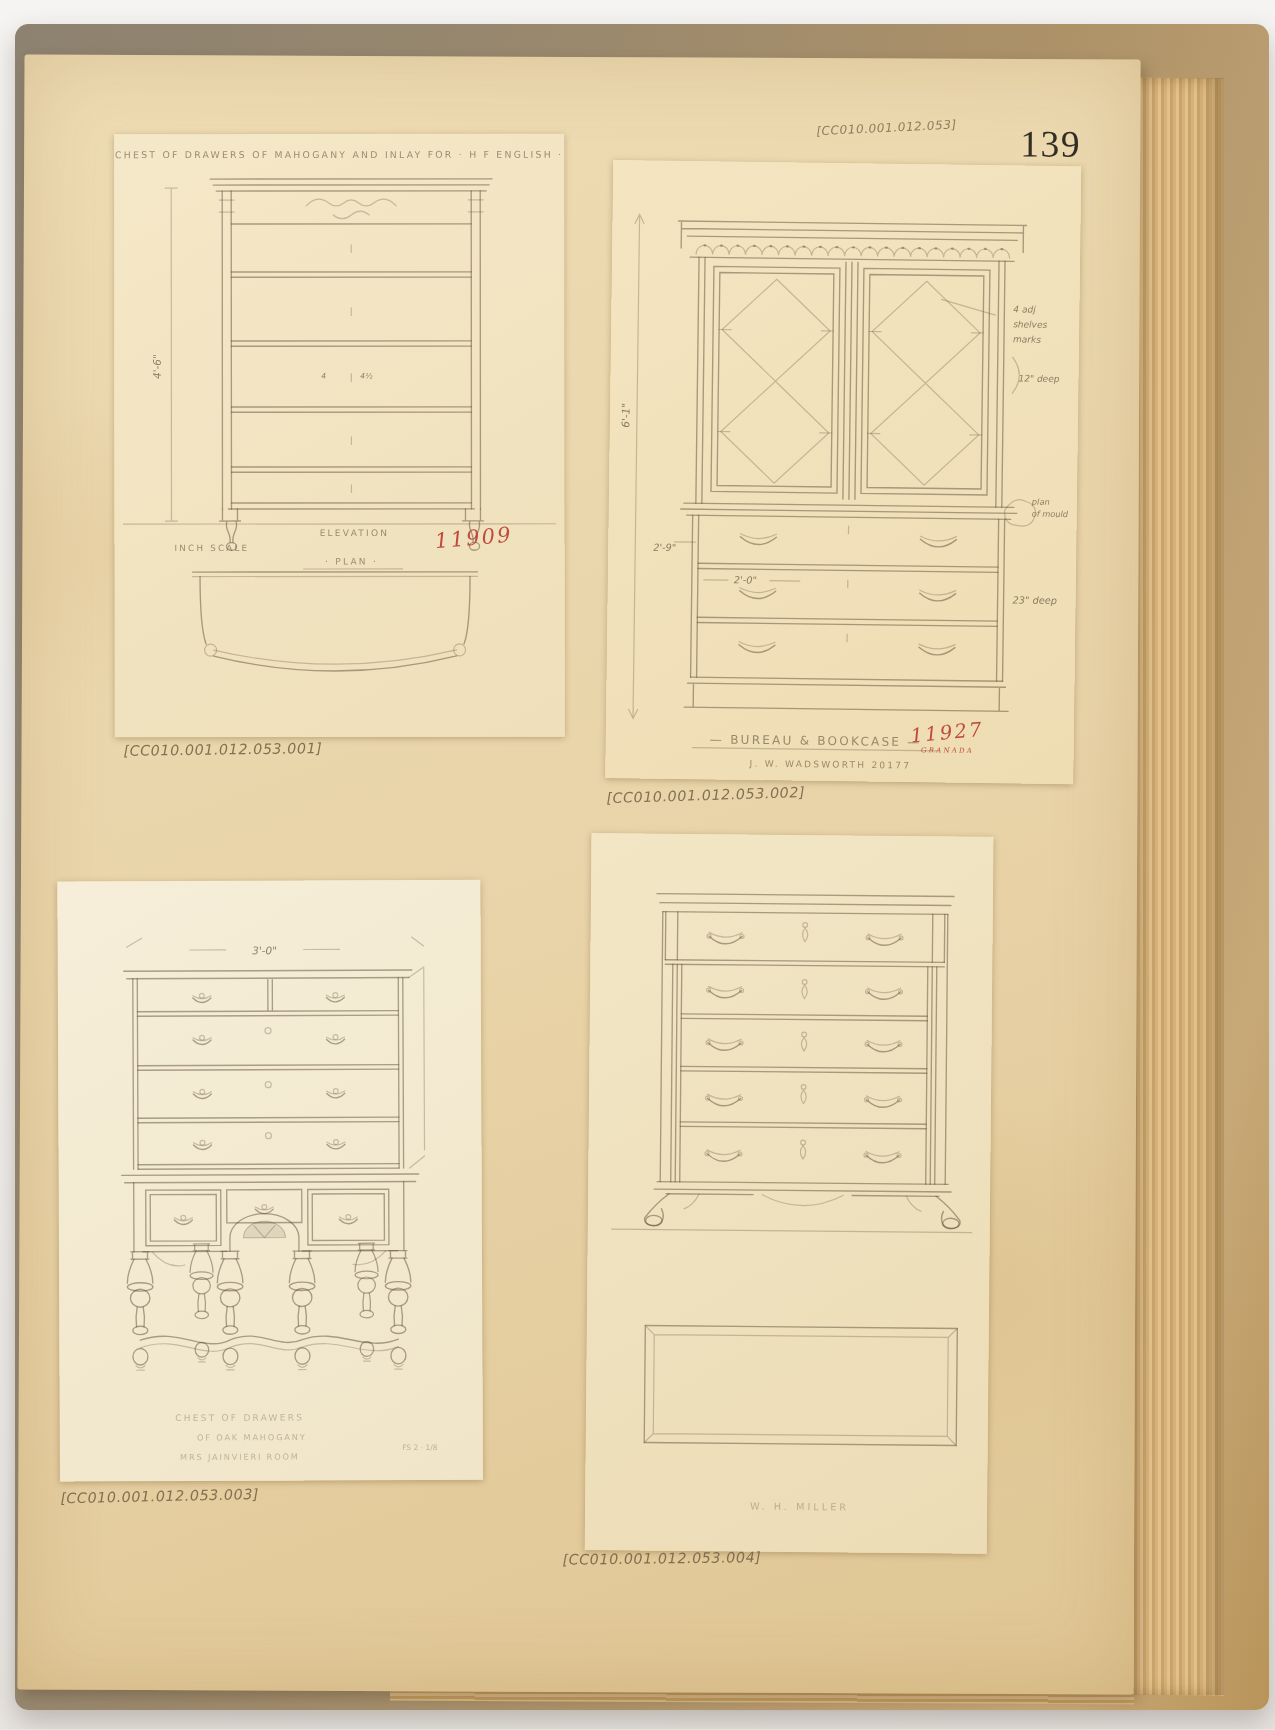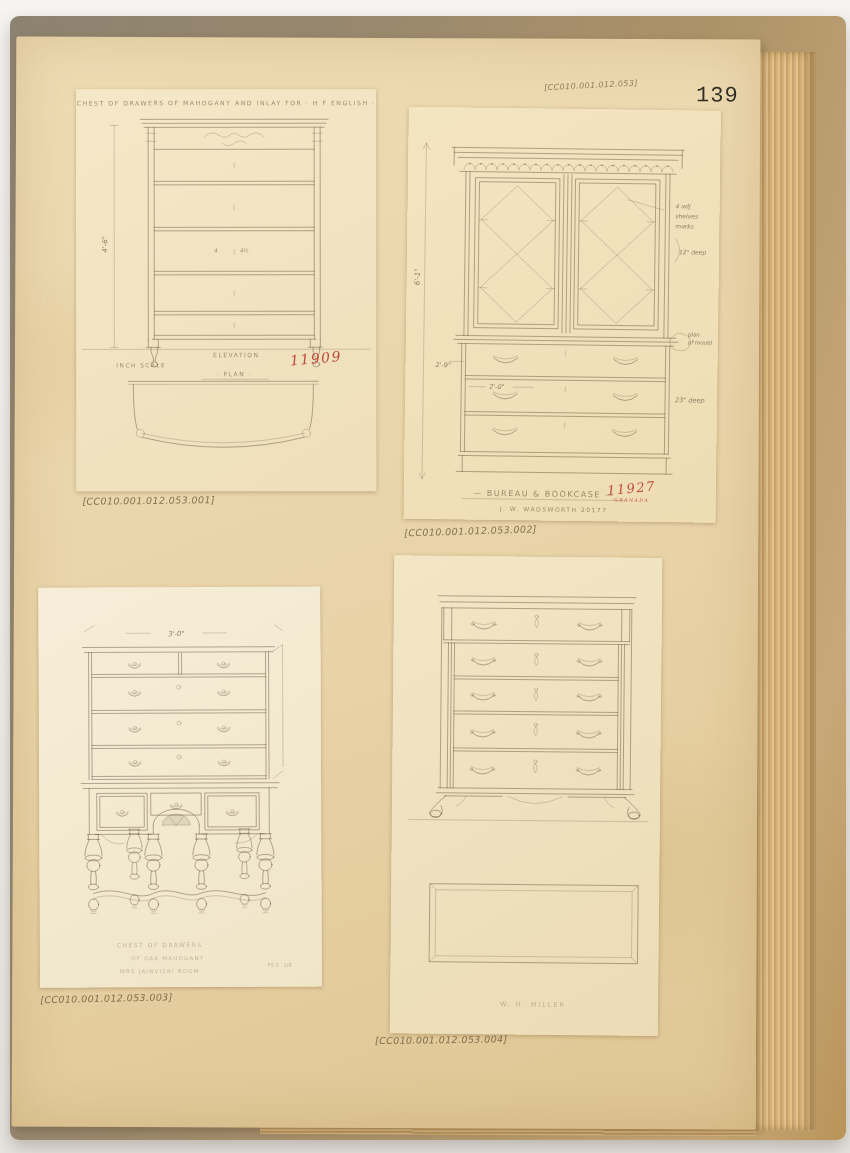--- a/index.html
+++ b/index.html
@@ -18,22 +18,22 @@
          background:repeating-linear-gradient(to bottom,#dcba85 0 2px,#c39d62 2px 4px);
          transform:rotate(.3deg);}
   
   .page{position:absolute;left:14px;top:38px;width:744px;height:1090px;border-radius:2px;
         background:linear-gradient(160deg,#eedcb4 0%,#e9d4a9 50%,#dfc593 100%);
         box-shadow:inset 0 0 55px rgba(150,105,45,.22), 3px 4px 9px rgba(70,50,25,.3);
         transform:rotate(.25deg);}
   .page::before{content:"";position:absolute;inset:0;
         background:radial-gradient(220px 160px at 12% 30%,rgba(180,135,60,.10),transparent 70%),
                    radial-gradient(260px 200px at 85% 75%,rgba(175,130,55,.10),transparent 70%);}
-  .pagenum{position:absolute;left:680px;top:44px;font-family:Liberation Mono, monospace;
-        font-size:22px;letter-spacing:1px;color:#322e26;}
+  .pagenum{position:absolute;left:664px;top:44px;font-family:Liberation Serif, serif;
+        font-size:25px;letter-spacing:1px;color:#322e26;}
   
   .sheet{position:absolute;box-shadow:0 1px 4px rgba(100,70,30,.35);}
   .sheet svg{display:block;}
   .sheet1{left:61px;top:52px;width:300px;height:402px;background:linear-gradient(150deg,#f5e8c8,#efdfba);transform:rotate(-.3deg);}
   .sheet2{left:391px;top:70px;width:312px;height:412px;background:linear-gradient(150deg,#f4e5c1,#eedcb3);transform:rotate(.5deg);}
   .sheet3{left:26px;top:550px;width:282px;height:400px;background:linear-gradient(150deg,#f6eed9,#f0e5c8);transform:rotate(-.5deg);}
   .sheet4{left:379px;top:518px;width:268px;height:478px;background:linear-gradient(150deg,#f2e6c5,#ecdcb6);transform:rotate(.3deg);}
   
   .hand{position:absolute;font-size:9.5px;font-style:italic;letter-spacing:.4px;
         color:rgba(112,94,66,.85);white-space:nowrap;}

